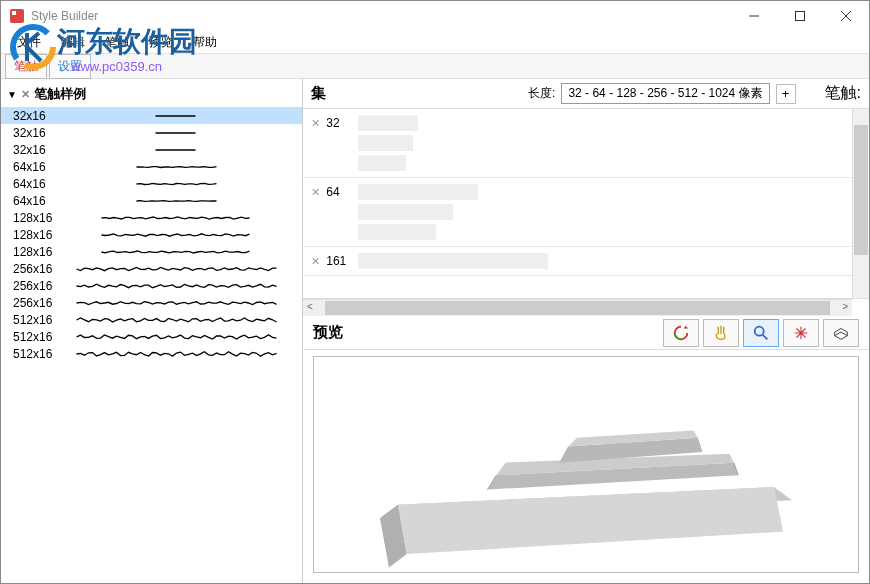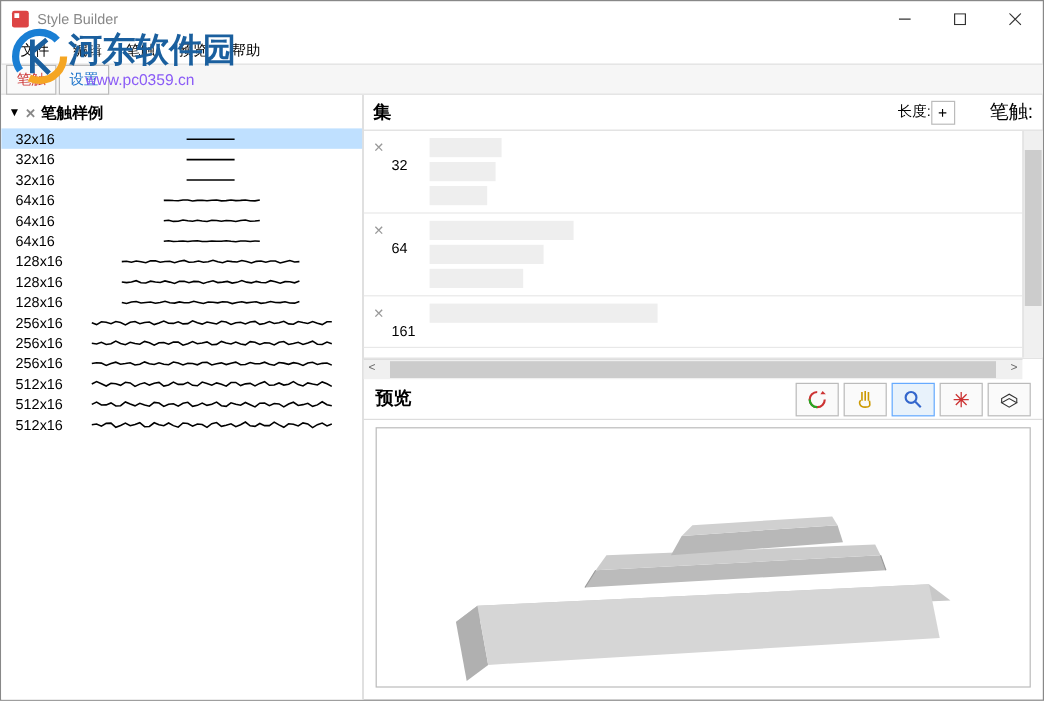--- a/index.html
+++ b/index.html
@@ -40,21 +40,21 @@
 .collect-bar .title { font-weight: bold; font-size: 15px; width: 150px; }
 .collect-bar .len-lbl { margin-left: auto; font-size: 12px; }
 .collect-bar .len-box { border: 1px solid #999; padding: 1px 6px; font-size: 12px; margin: 0 6px; }
 .collect-bar .plus { border: 1px solid #bbb; width: 20px; height: 20px; display: flex; align-items: center; justify-content: center; font-size: 13px; }
 .collect-bar .brush-lbl { margin-left: 29px; font-size: 16px; }
 
 .collect-body { height: 190px; display: flex; border-bottom: 1px solid #ddd; }
 .collect-content { flex: 1; overflow: hidden; }
 .grp { border-bottom: 1px solid #e8e8e8; padding: 6px 8px; display: flex; align-items: flex-start; }
 .grp .gx { color: #999; font-size: 11px; margin-right: 6px; margin-top: 2px; }
-.grp .gn { font-size: 12px; width: 32px; margin-top: 16px; }
+.grp .gn { font-size: 12px; width: 32px; margin-top: 1px; }
 .grp .gbars { display: flex; flex-direction: column; gap: 4px; }
 .grp .gbar { height: 16px; background: #eee; }
 .collect-vscroll { width: 17px; background: #f0f0f0; border-left: 1px solid #ddd; position: relative; }
 .collect-vscroll .thumb { position: absolute; top: 16px; left: 1px; right: 1px; height: 130px; background: #ccc; }
 .collect-hscroll { height: 17px; background: #f0f0f0; border-top: 1px solid #ddd; width: calc(100% - 17px); position: relative; }
 .collect-hscroll::before { content:'<'; position:absolute; left:4px; top:1px; font-size:10px; color:#666;}
 .collect-hscroll::after { content:'>'; position:absolute; right:4px; top:1px; font-size:10px; color:#666;}
 .collect-hscroll .hthumb { position:absolute; left:22px; right:22px; top:1px; bottom:1px; background:#ccc; }
 
 .preview-bar { display: flex; align-items: center; height: 34px; padding: 0 10px; border-bottom: 1px solid #ddd; }
@@ -220,20 +220,21 @@
             <path d="M0 8 L4 7.4 L8 9.2 L12 6.8 L16 6.6 L20 10.1 L24 8.6 L28 6.6 L32 8.8 L36 7.8 L40 6.3 L44 9.6 L48 9.4 L52 6.3 L56 7.9 L60 8.7 L64 6.5 L68 8.7 L72 10.0 L76 6.5 L80 6.9 L84 9.2 L88 7.3 L92 7.8 L96 10.1 L100 7.1 L104 6.1 L108 9.3 L112 8.3 L116 7.2 L120 9.6 L124 7.9 L128 5.7 L132 8.8 L136 9.3 L140 6.9 L144 8.7 L148 8.7 L152 5.8 L156 8.1 L160 10.1 L164 7.2 L168 7.6 L172 9.0 L176 6.4 L180 7.3 L184 10.3 L188 7.9 L192 6.6 L196 8.9 L200 7.4" stroke="#000" fill="none" stroke-width="1.3"></path>
           </svg>
         </div>
       </div>
   </div>
 
   <div class="right">
     <div class="collect-bar">
       <span class="title">集</span>
       <span class="len-lbl">长度:</span>
+      <span class="len-box">32 - 64 - 128 - 256 - 512 - 1024 像素</span>
       <div class="plus">+</div>
       <span class="brush-lbl">笔触:</span>
     </div>
 
     <div class="collect-body">
       <div class="collect-content" id="collect-content">
           <div class="grp">
             <span class="gx">✕</span>
             <span class="gn">32</span>
             <div class="gbars">

